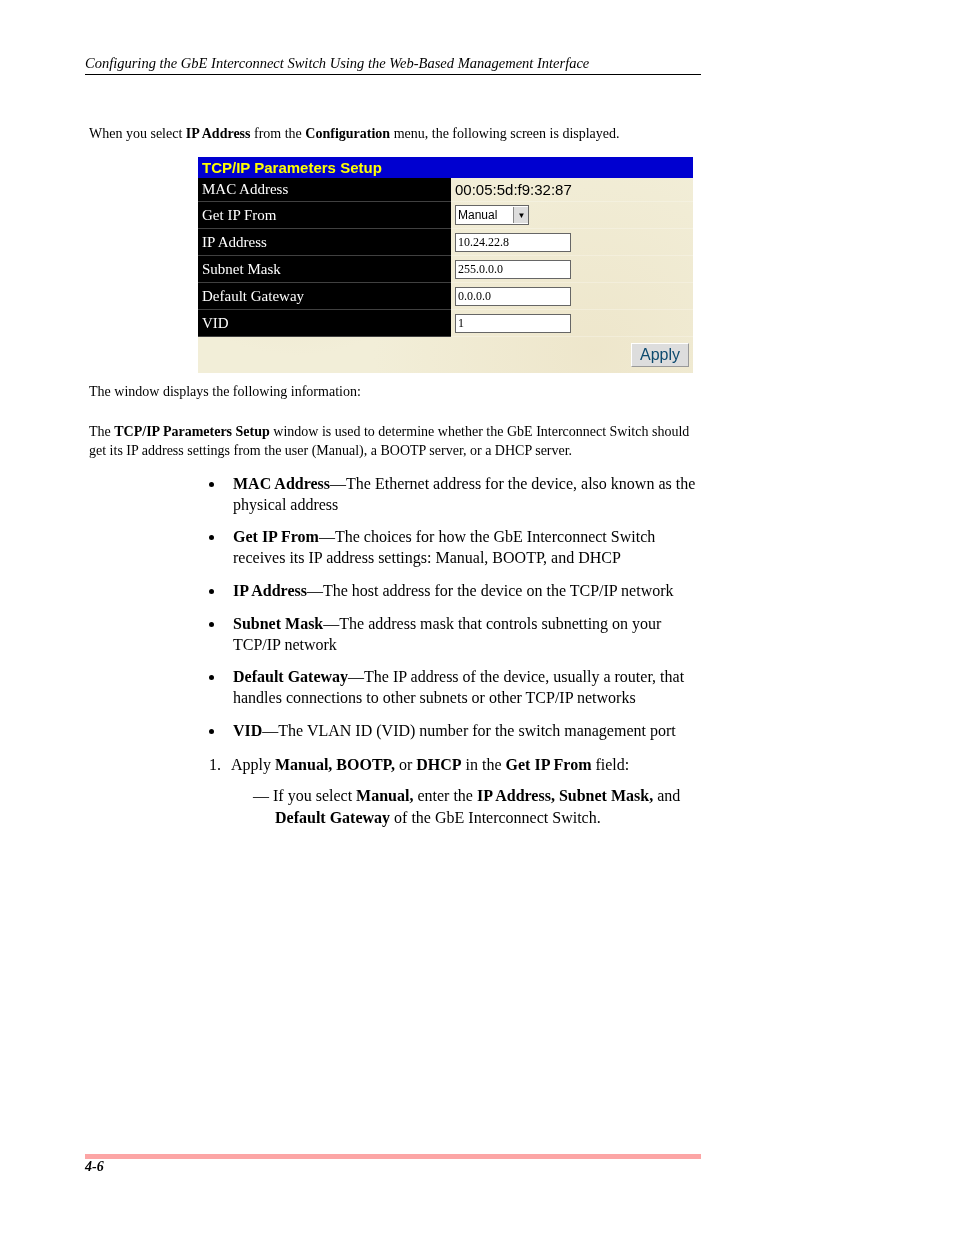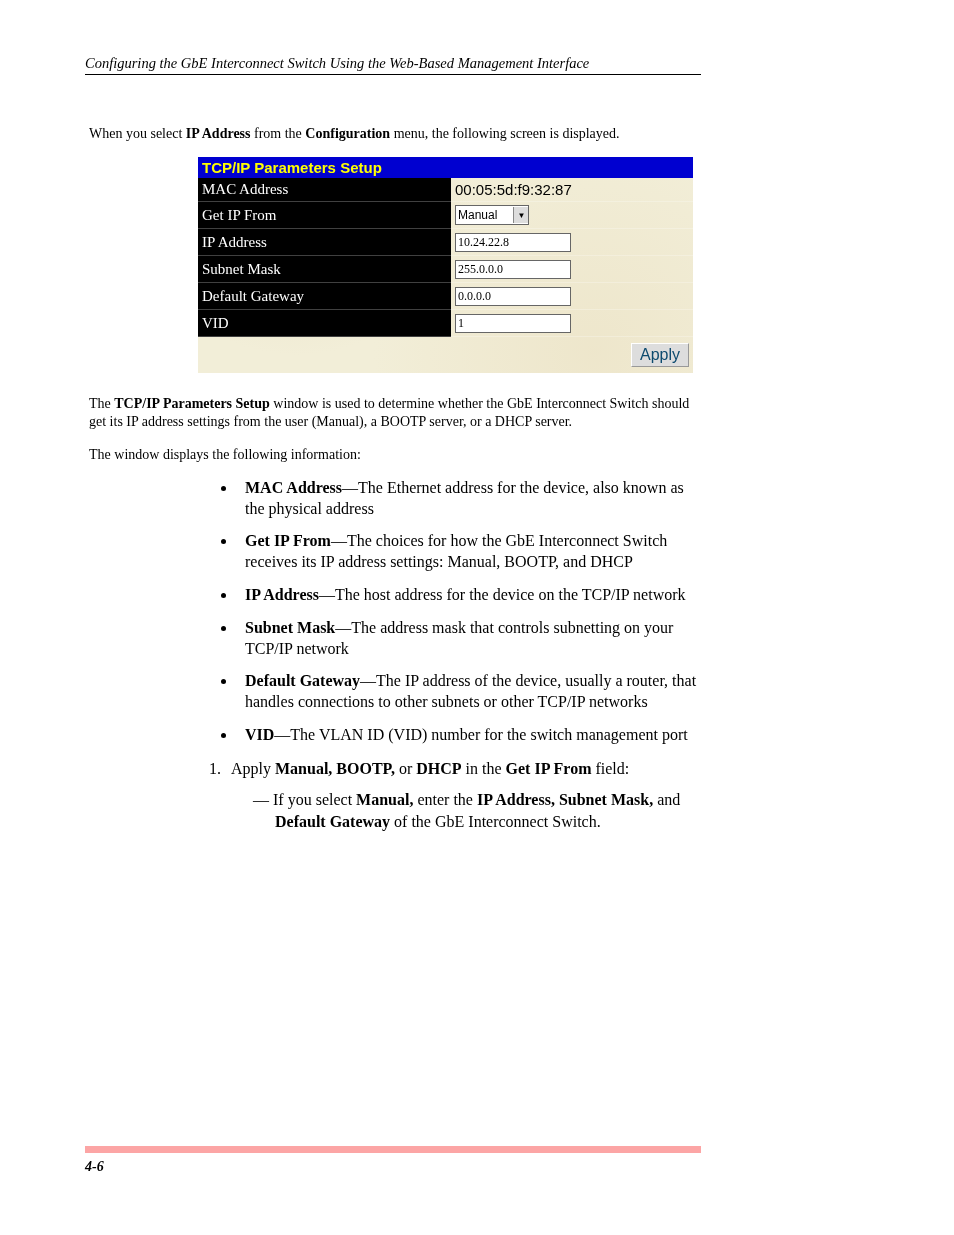--- a/index.html
+++ b/index.html
@@ -139,21 +139,21 @@
     border-left-color: #fff;
     padding: 2px 8px;
   }
 
   ul.descbullets {
     list-style: disc;
     margin: 0 0 0 140px;
     padding: 0;
   }
   ul.descbullets li {
-    margin: 0 0 12px 12px;
+    margin: 0 0 12px 0;
     padding-left: 8px;
     font-size: 16px;
     line-height: 1.3;
   }
   ol.steps {
     margin: 0 0 0 118px;
     padding: 0 0 0 22px;
   }
   ol.steps li {
     font-size: 16px;
@@ -167,22 +167,21 @@
     line-height: 1.35;
     text-indent: -22px;
     padding-left: 22px;
   }
 
   .footer {
     position: absolute;
     bottom: 60px;
     left: 85px;
     right: 85px;
-    border-top: 7px solid #fca5a5;
-    padding-top: 6px;
+    border-top: 5px solid #fca5a5;
     display: flex;
     justify-content: space-between;
     align-items: baseline;
     font-size: 14px;
   }
   .footer .pn {
     font-style: italic;
     font-weight: bold;
   }
   .footer .ft {
@@ -241,25 +240,25 @@
       </tr>
       <tr class="ss-apply-row">
         <td colspan="2">
           <span class="ss-apply">Apply</span>
         </td>
       </tr>
     </tbody>
       </table>
   </div>
 
+  <p class="body indent">The window displays the following information:</p>
+
   <p class="body indent" style="margin-top:22px">
     <span>The </span><span class="bold">TCP/IP Parameters Setup</span><span> window is used to determine whether the GbE Interconnect Switch should get its IP address settings from the user (Manual), a BOOTP server, or a DHCP server.</span>
   </p>
-
-  <p class="body indent">The window displays the following information:</p>
 
   <ul class="descbullets">
     <li><span class="bold">MAC Address</span><span>—The Ethernet address for the device, also known as the physical address</span></li>
     <li><span class="bold">Get IP From</span><span>—The choices for how the GbE Interconnect Switch receives its IP address settings: Manual, BOOTP, and DHCP</span></li>
     <li><span class="bold">IP Address</span><span>—The host address for the device on the TCP/IP network</span></li>
     <li><span class="bold">Subnet Mask</span><span>—The address mask that controls subnetting on your TCP/IP network</span></li>
     <li><span class="bold">Default Gateway</span><span>—The IP address of the device, usually a router, that handles connections to other subnets or other TCP/IP networks</span></li>
     <li><span class="bold">VID</span><span>—The VLAN ID (VID) number for the switch management port</span></li>
   </ul>
 

